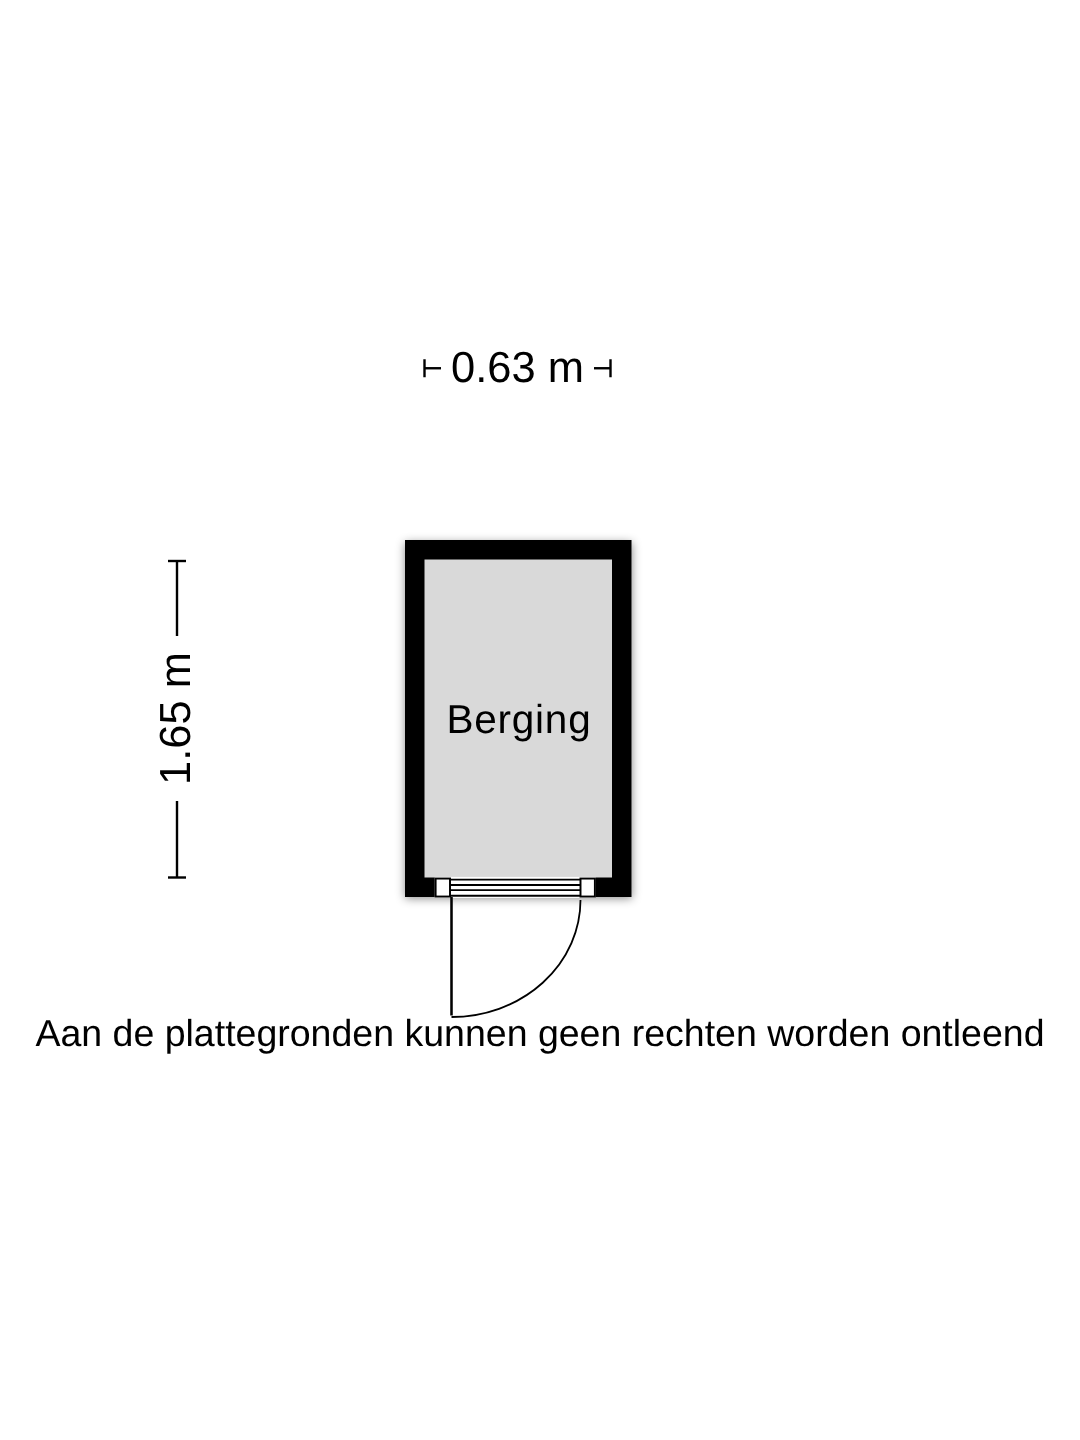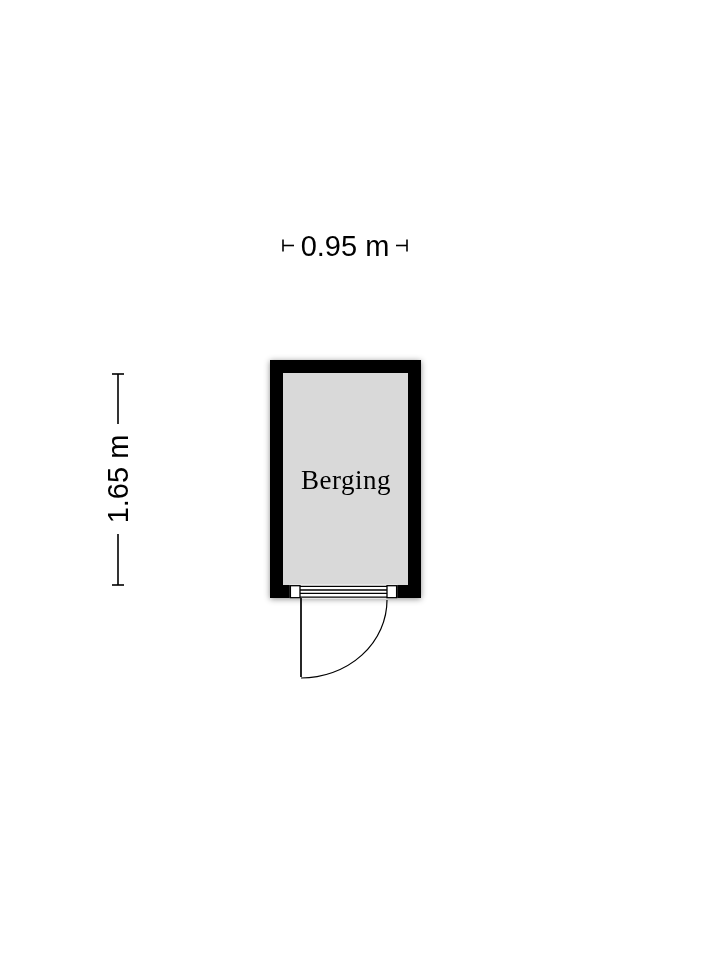--- a/index.html
+++ b/index.html
@@ -30,21 +30,20 @@
     background: var(--room-fill);
     box-shadow: 0 1px 6px rgba(0,0,0,0.45);
   }
   .room-label {
     position: absolute;
     left: 346px; top: 480px;
     transform: translate(-50%, -50%);
     font-size: 27px;
     letter-spacing: 0.5px;
     white-space: nowrap;
-    font-family: Liberation Serif, serif;
   }
   .overlay {
     position: absolute;
     left: 0; top: 0;
     width: 720px; height: 960px;
     pointer-events: none;
   }
   .overlay line, .overlay path { stroke: var(--line); }
   .overlay .opening-mask { fill: var(--background); }
   .overlay .jamb { fill: #ffffff; stroke: var(--line); stroke-width: 1.3; }
@@ -103,19 +102,20 @@
     </g>
 
     <g>
       <line class="dim-line" x1="112" y1="374" x2="124" y2="374"></line>
       <line class="dim-line" x1="118" y1="374" x2="118" y2="424"></line>
       <line class="dim-line" x1="118" y1="534" x2="118" y2="585"></line>
       <line class="dim-line" x1="112" y1="585" x2="124" y2="585"></line>
     </g>
   </svg>
 
-  <span class="dim-label horizontal">0.95 m</span>
+  <span class="dim-label horizontal">0.63 m</span>
   <span class="dim-label vertical">1.65 m</span>
 
   <div class="footer">
+    <div>Aan de plattegronden kunnen geen rechten worden ontleend</div>
   </div>
 
 </div>
 
 </body></html>

